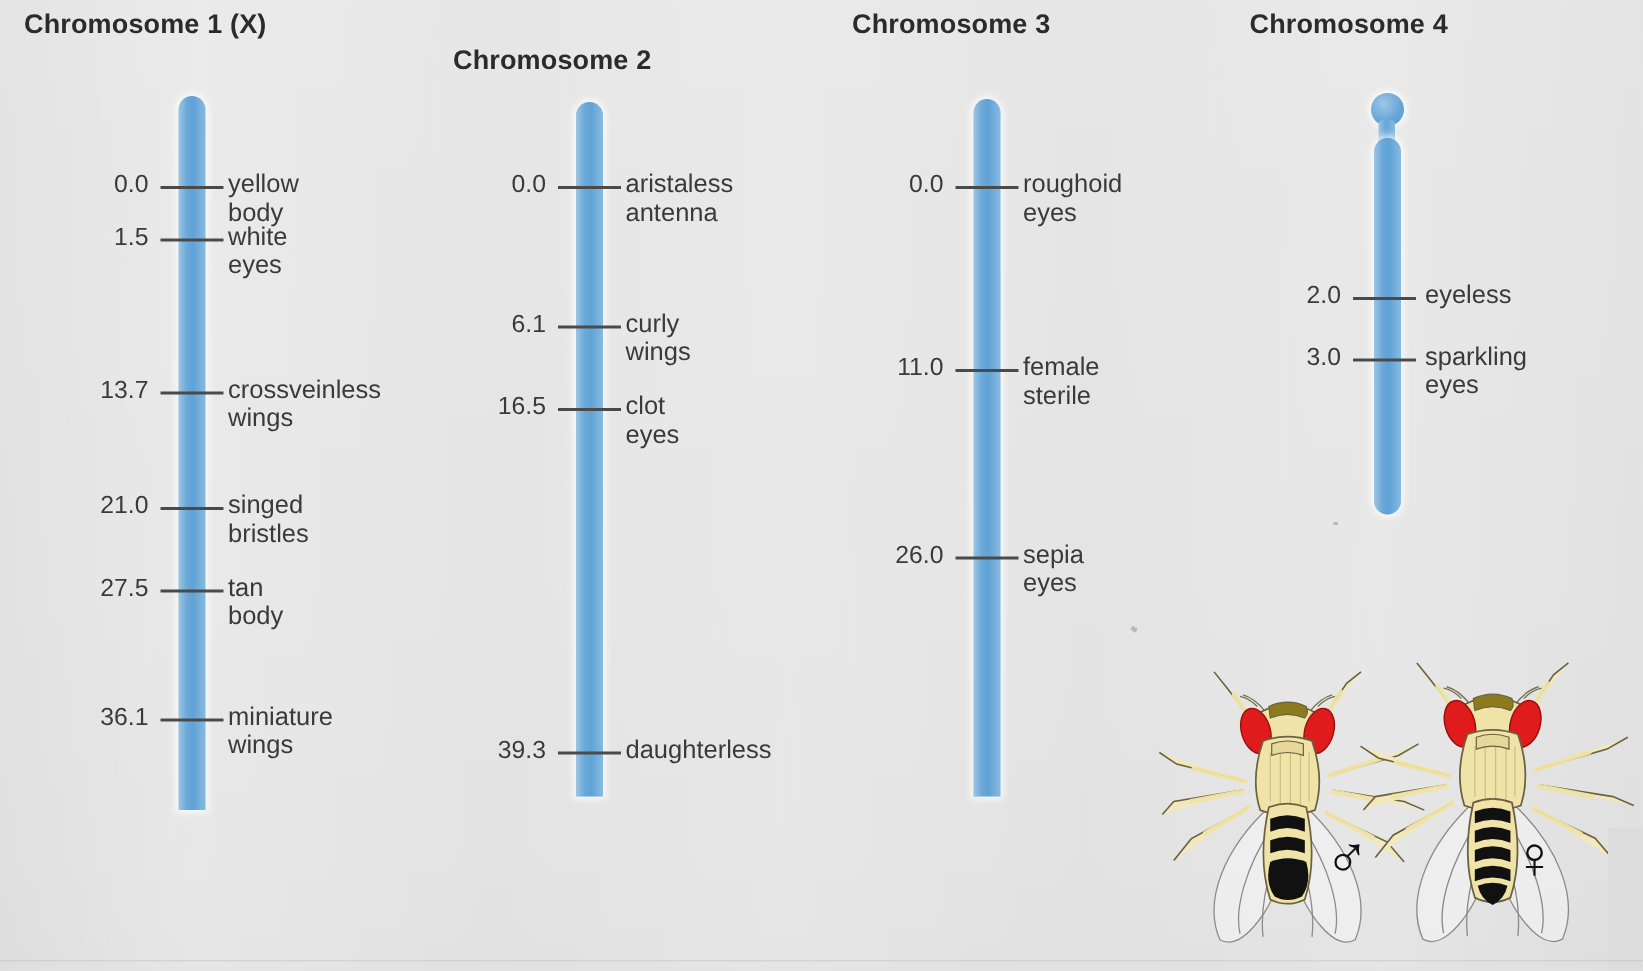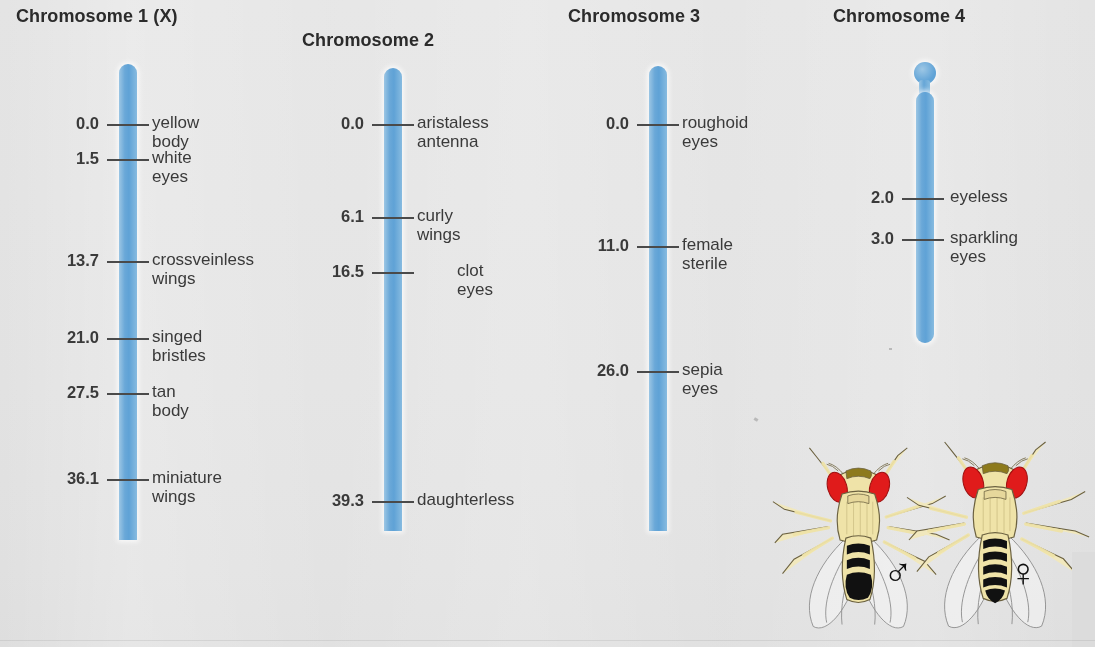--- a/index.html
+++ b/index.html
@@ -61,21 +61,21 @@
   .neck{
     position:absolute;width:11px;
     background:linear-gradient(to right,#9cc6e4 0%,#66a6d7 45%,#86bbe0 100%);
     border-radius:3px;
   }
 
   
   .locus{position:absolute;height:0;}
   .pos{
     position:absolute;right:0;top:-11px;
-    font-size:16.5px;color:#3a3a3a;white-space:nowrap;text-align:right;font-weight:bold;
+    font-size:16.5px;color:#3a3a3a;white-space:nowrap;text-align:right;
   }
   .tick{
     position:absolute;top:-1px;height:2px;
     background:#4a4a4a;
   }
   .gene{
     position:absolute;top:-12px;
     font-size:17px;color:#3a3a3a;white-space:pre-line;line-height:19px;
   }
 
@@ -154,21 +154,21 @@
 
     <div class="locus" style="left:0;top:218px;">
       <div class="pos" style="left:328px;right:auto;width:36px;">6.1</div>
       <div class="tick" style="left:372px;width:42px;"></div>
       <div class="gene" style="left:417px;">curly wings</div>
     </div>
 
     <div class="locus" style="left:0;top:273px;">
       <div class="pos" style="left:322px;right:auto;width:42px;">16.5</div>
       <div class="tick" style="left:372px;width:42px;"></div>
-      <div class="gene" style="left:417px;margin-left:40px;">clot eyes</div>
+      <div class="gene" style="left:417px;">clot eyes</div>
     </div>
 
     <div class="locus" style="left:0;top:502px;">
       <div class="pos" style="left:322px;right:auto;width:42px;">39.3</div>
       <div class="tick" style="left:372px;width:42px;"></div>
       <div class="gene" style="left:417px;">daughterless</div>
     </div>
   </div>
 
   <div class="col">

